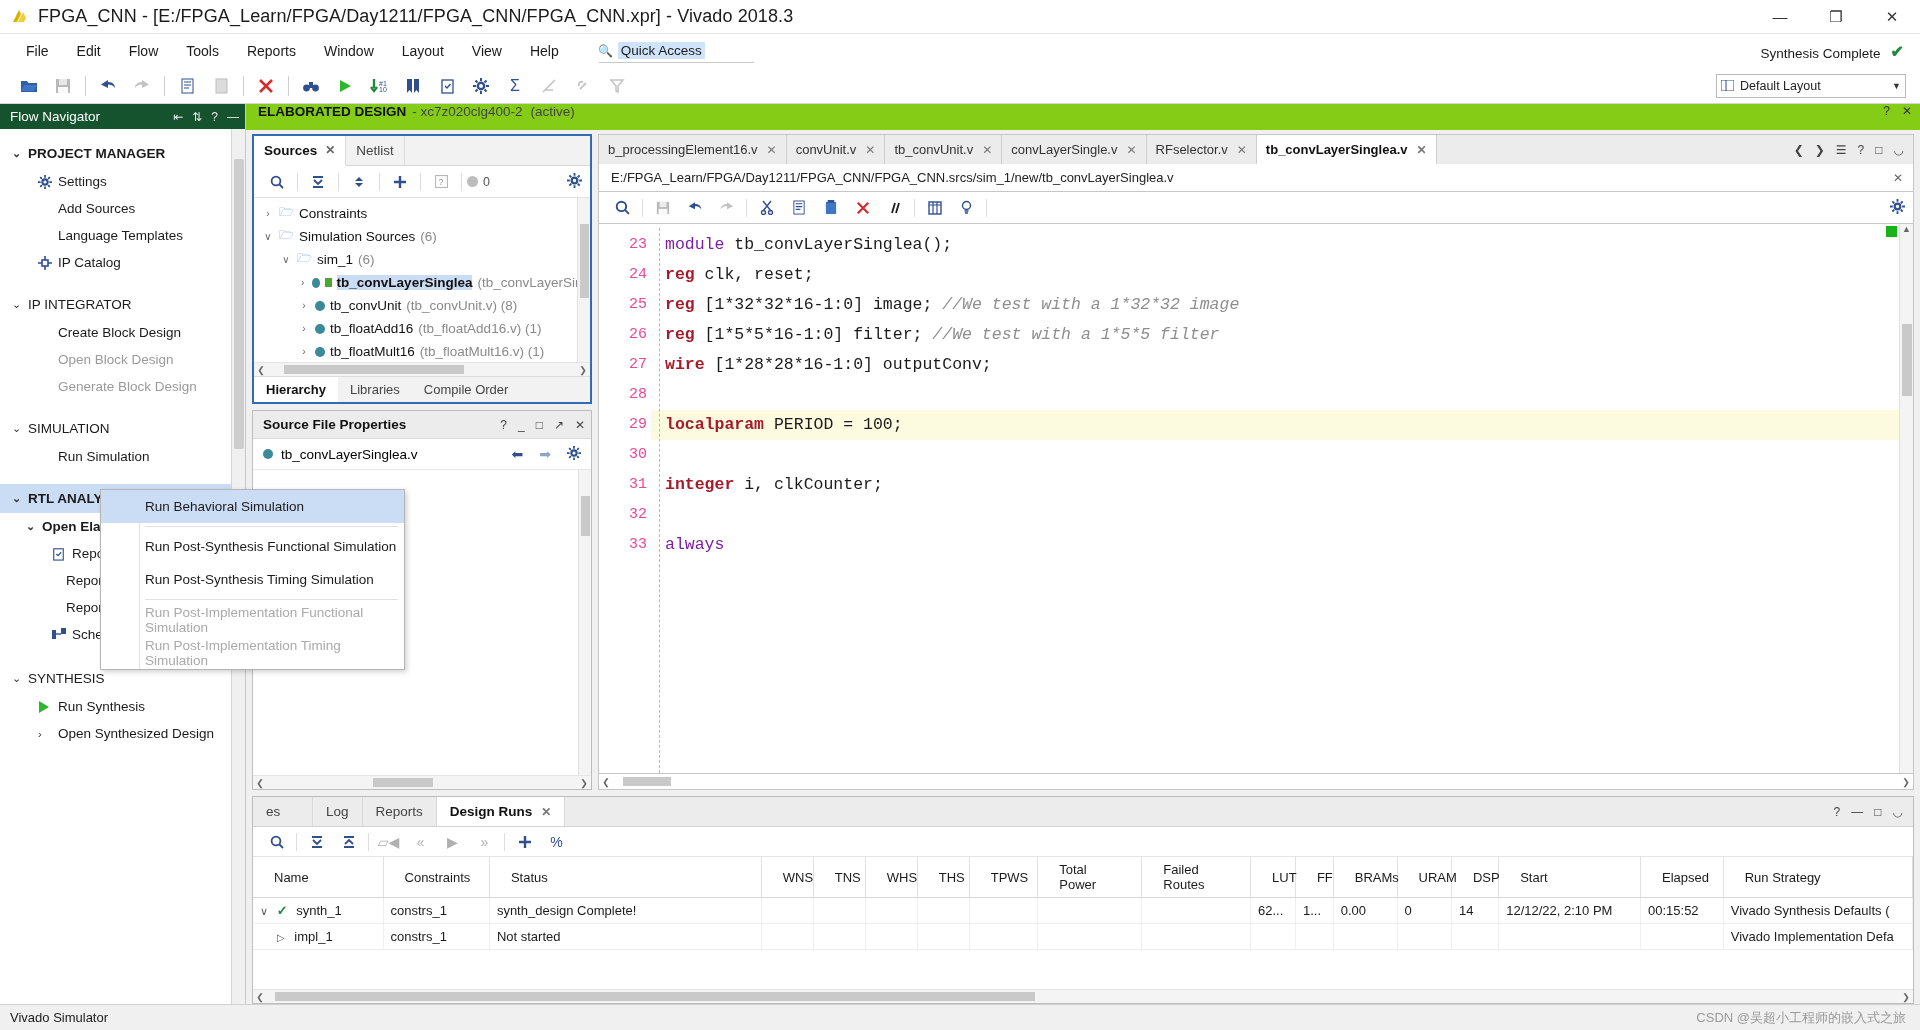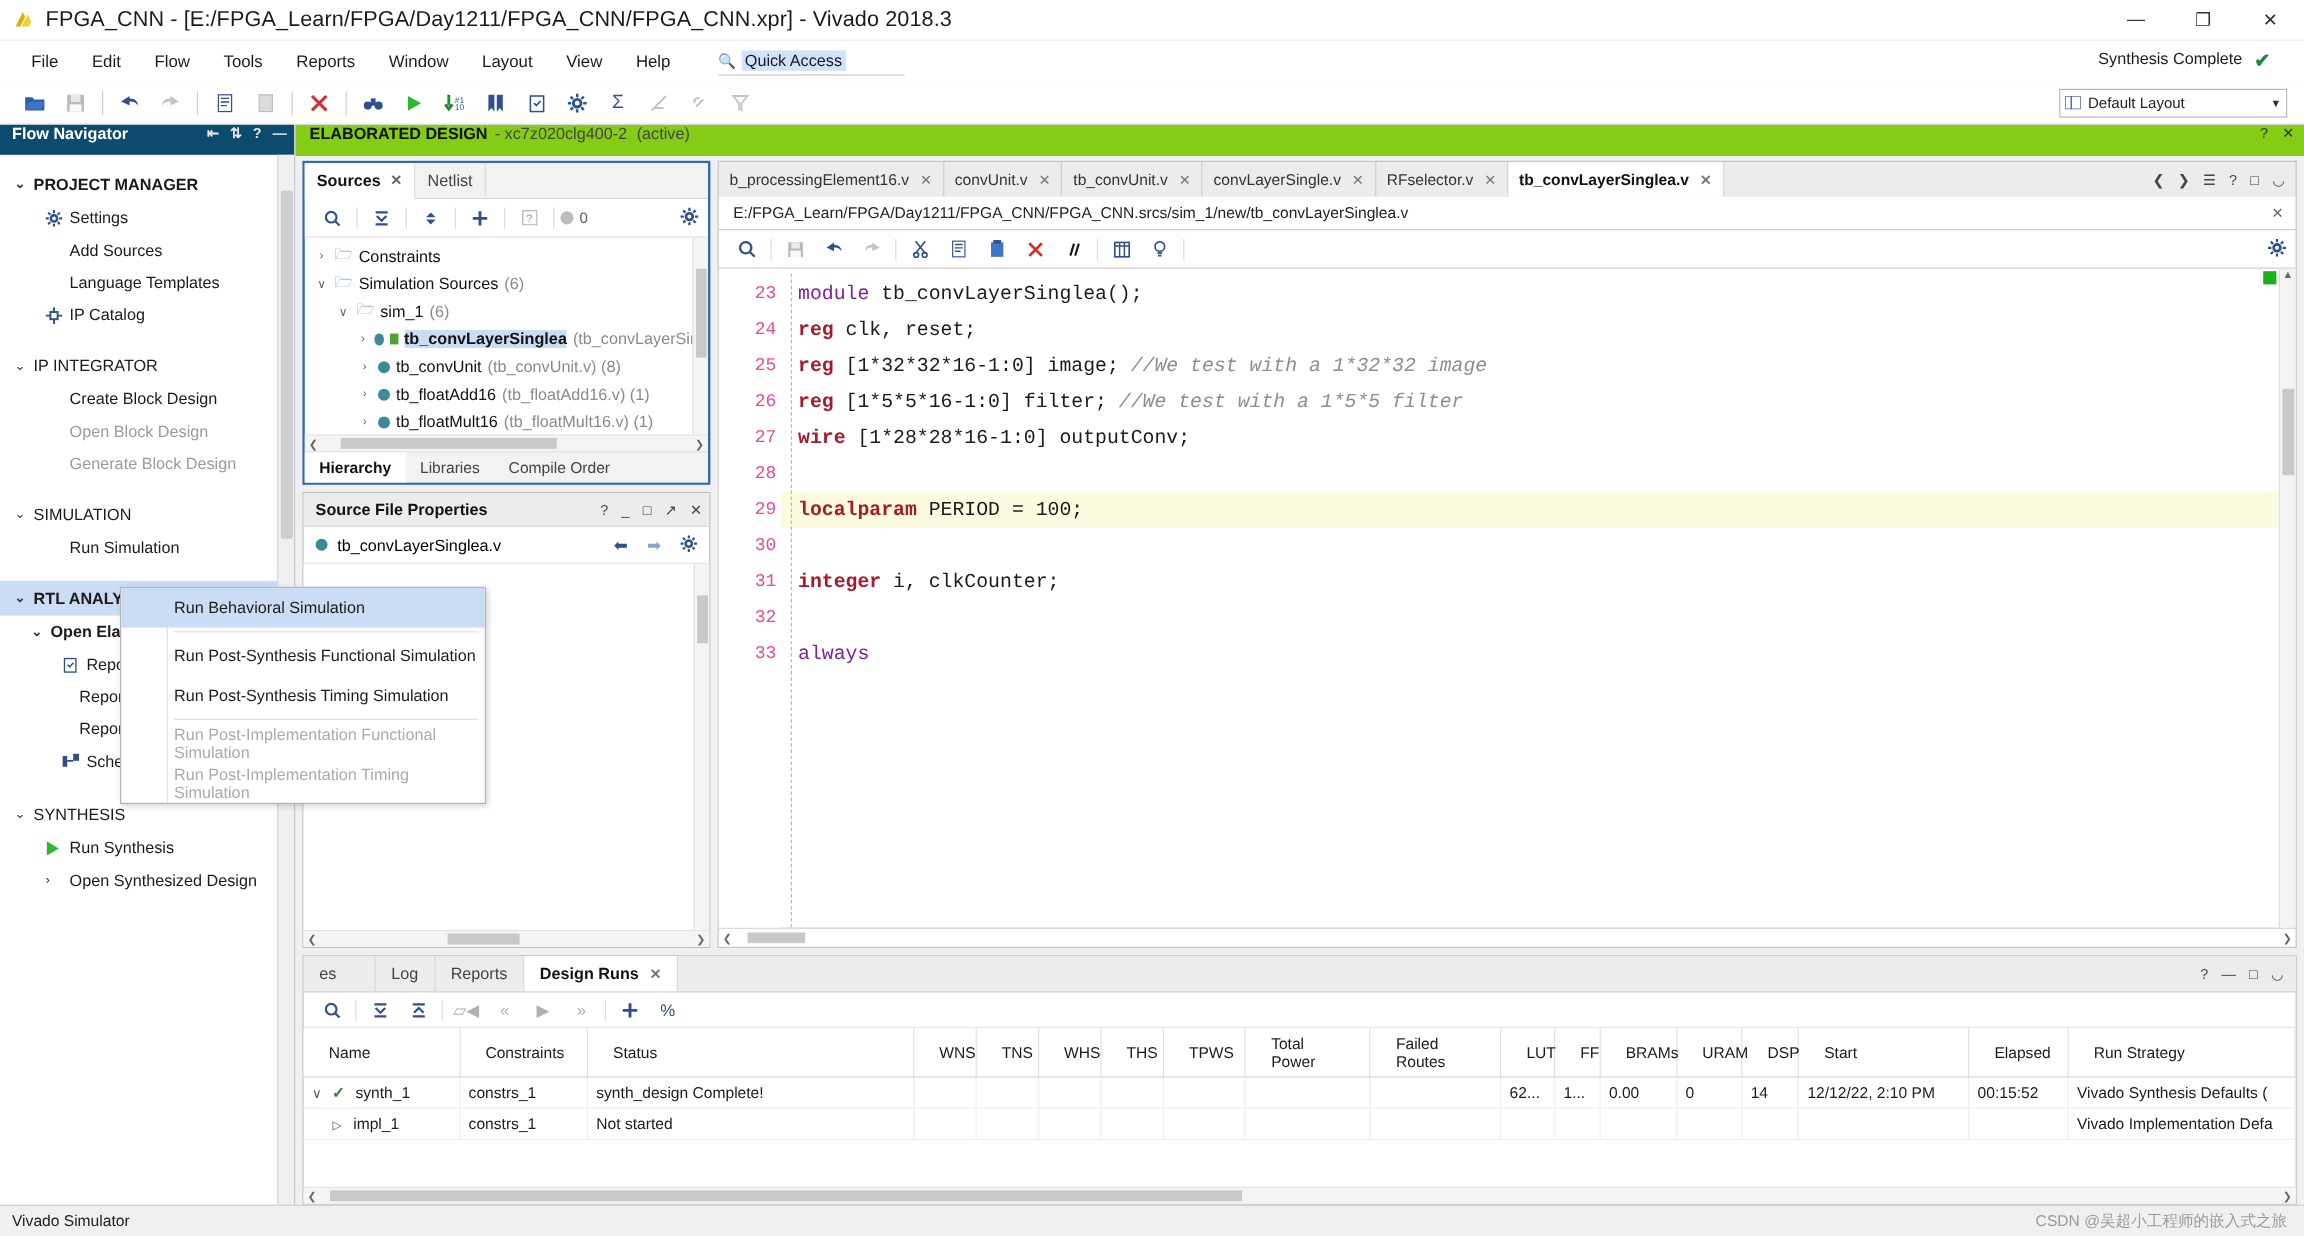--- a/index.html
+++ b/index.html
@@ -24,42 +24,42 @@
              font-size: 15px; color:#333; }
 
   
   .menubar { height: 34px; background:#ffffff; display:flex; align-items:center;
              padding-left: 12px; position: relative; }
   .menu-item { padding: 3px 14px; font-size: 14px; color:#1b1b1b; }
   .qa-wrap { display:flex; align-items:center; margin-left: 26px; border-bottom:1px solid #c8c8c8;
              height: 24px; width: 155px; }
   .qa-icon { font-size: 12px; color:#555; margin-right:4px; }
   .qa-text { font-size: 13.5px; color:#1a1a1a; background:#cfe3fb; padding:1px 3px; }
-  .synth-complete { margin-left:auto; display:flex; align-items:flex-start; gap:10px;
-                    padding-right: 28px; font-size:13.5px; color:#1b1b1b; }
+  .synth-complete { margin-left:auto; display:flex; align-items:flex-end; gap:10px;
+                    padding-right: 16px; font-size:13.5px; color:#1b1b1b; }
   .check-green { color:#1f8a3b; font-size:16px; font-weight:bold; }
 
   
   .toolbar { height: 36px; background:#ffffff; display:flex; align-items:center;
              padding-left: 12px; border-bottom:1px solid #d6d6d6; position:relative;}
   .tb-btn { width: 34px; height: 30px; display:flex; align-items:center; justify-content:center;
             font-size: 16px; color:#2f4f8f; position: relative; }
   .tb-sep { width:1px; height:20px; background:#d0d0d0; margin:0 5px; }
   .layout-sel { margin-left:auto; margin-right:14px; display:flex; align-items:center;
                 border:1px solid #b9b9b9; background:#fff; height:24px; width:190px;
                 padding: 0 4px; font-size:12.5px; color:#222; gap:6px;}
   .layout-sel .caret { margin-left:auto; font-size:9px; color:#333; }
 
   
   .body-row { display:flex; height: 900px; }
 
   
   .flownav { width: 246px; border-right:1px solid #c8c8c8; background:#fff; position:relative; }
-  .fn-header { height: 25px; background:#0c4a6e; color:#fff; display:flex; align-items:flex-start;
-               padding: 0 6px 0 10px; font-weight:bold; font-size:13.5px; }
+  .fn-header { height: 25px; background:#14532d; color:#fff; display:flex; align-items:center;
+               padding: 0 6px 0 10px; font-weight:normal; font-size:13.5px; }
   .fn-hicons { margin-left:auto; display:flex; gap:9px; font-size:12px; color:#e8e8e8; align-items:center;}
   .fn-list { padding-top: 10px; font-size:13.5px; color:#1b1b1b; }
   .fn-group { display:flex; align-items:center; padding: 7px 0 7px 12px; font-weight:bold; }
   .fn-group .chev { width: 16px; color:#333; font-size:11px; }
   .fn-group.sel { background:#cbdcf5; }
   .fn-group.normal { font-weight:normal; }
   .fn-item { display:flex; align-items:center; padding: 6px 0 6px 38px; }
   .fn-item.ind2 { padding-left: 52px; }
   .fn-item.ind3 { padding-left: 66px; }
   .fn-item.dim { color:#9a9a9a; }

